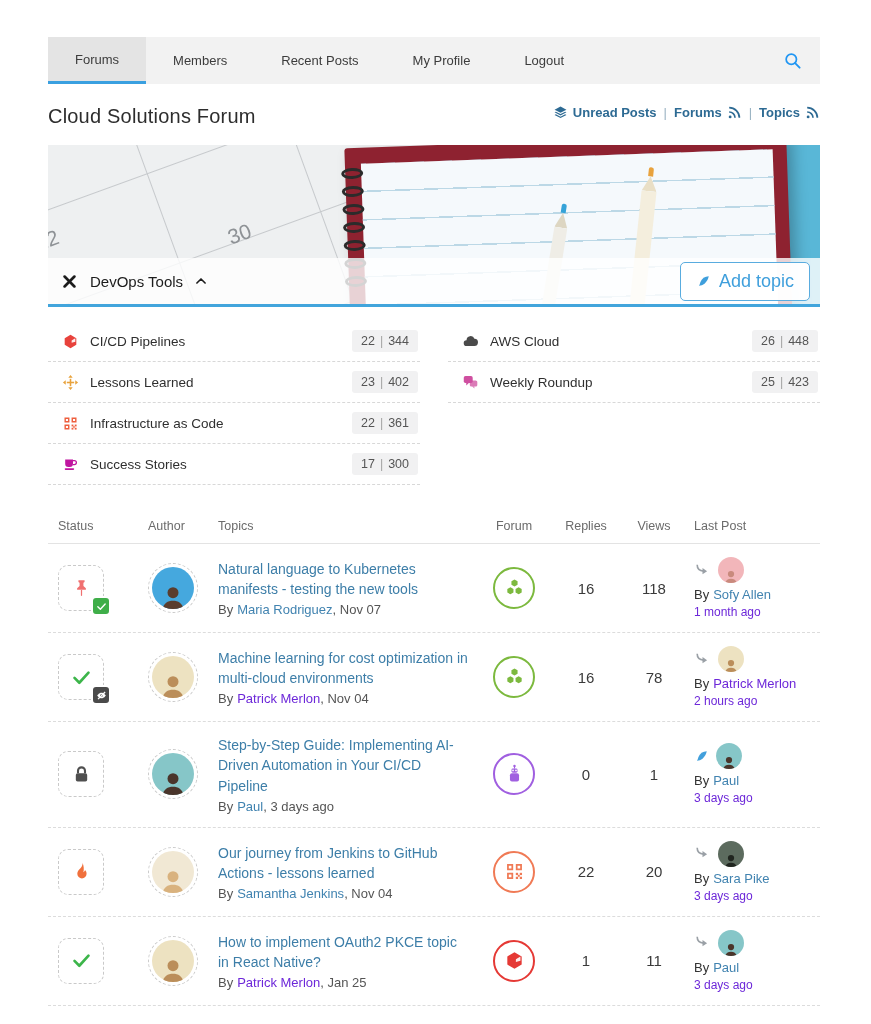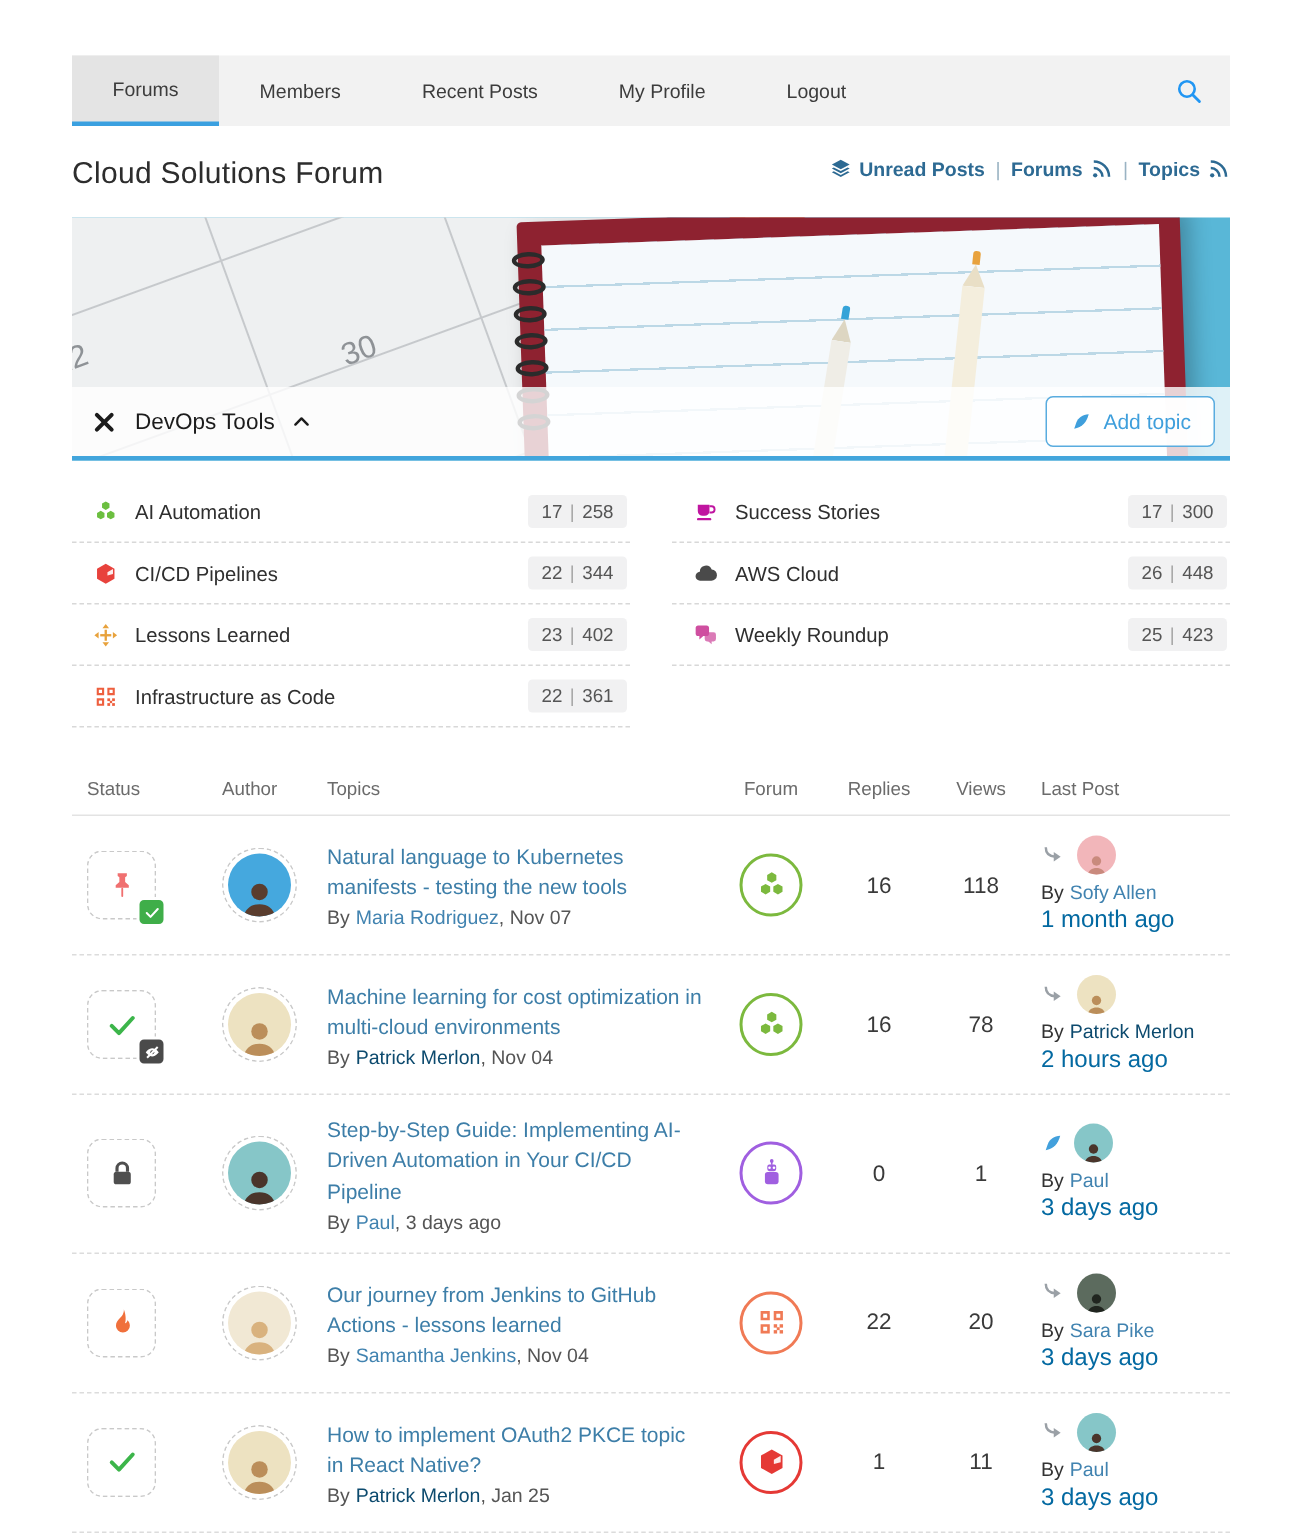--- a/index.html
+++ b/index.html
@@ -58,21 +58,21 @@
   .pencil-blue { left:498px; top:58px; width:13px; transform:rotate(9deg); }
   .pencil-blue .lead { background:#35a3d8; } .pencil-blue .wood { background:#ddd6c2; } .pencil-blue .pbody { background:#efede6; }
   .pencil-cream { left:588px; top:22px; width:15px; transform:rotate(6deg); }
   .pencil-cream .lead { background:#e8a23d; } .pencil-cream .wood { background:#e9dfc6; } .pencil-cream .pbody { background:#f4eedd; }
   .hero-bar { position:absolute; left:0; right:0; bottom:0; height:46px; background:rgba(255,255,255,.8);
     display:flex; align-items:center; justify-content:space-between; padding:0 10px 0 12px; }
   .hero-bar-left { display:flex; align-items:center; gap:11px; cursor:pointer; }
   .tools-ic { width:19px; height:19px; color:#1c1c1c; }
   .hero-title { font-size:15px; font-weight:400; color:#1c1c1c; }
   .hero-chev { width:14px; height:14px; color:#1c1c1c; }
-  .add-topic { display:flex; align-items:center; gap:8px; background:rgba(255,255,255,.95); border:1.5px solid #59acdf; border-radius:5px; padding:8px 15px; color:#3f9fdc; font-size:14px; cursor:pointer; }
+  .add-topic { display:flex; align-items:center; gap:8px; background:rgba(255,255,255,.95); border:1.5px solid #59acdf; border-radius:5px; padding:8px 15px; color:#3f9fdc; font-size:18px; cursor:pointer; }
   .add-topic svg { width:15px; height:15px; }
 
   
   .cats { margin-top:14px; display:grid; grid-template-columns:1fr 1fr; grid-template-rows:repeat(4,auto); grid-auto-flow:column; column-gap:28px; }
   .cat { display:flex; align-items:center; justify-content:space-between; padding:9px 2px 9px 14px; border-bottom:1px dashed #d8d8d8; cursor:pointer; }
   .cat-l { display:flex; align-items:center; gap:11px; font-size:13.5px; color:#2f2f2f; }
   .cat-l svg { width:17px; height:17px; }
   .badge { background:#f1f1f2; border-radius:3px; padding:4px 9px; font-size:12.5px; color:#555; white-space:nowrap; }
   .badge .bdiv { color:#a5a5a5; padding:0 5px; }
 
@@ -100,35 +100,35 @@
   .av-cream { background:#ede2c1; } .av-cream svg { color:#bb8e5a; }
   .av-teal { background:#86c6c8; } .av-teal svg { color:#4a352b; }
   .av-sand { background:#f1e8d4; } .av-sand svg { color:#d9b27e; }
   .av-pink { background:#f2b6ba; } .av-pink svg { color:#c98a7d; }
   .av-dark { background:#5c6b5e; } .av-dark svg { color:#20251f; }
 
   .topic-title { font-size:14px; line-height:1.45; color:#3d7ea8; cursor:pointer; }
   .byline { font-size:13px; color:#555; margin-top:3px; }
   .by-prefix { margin-right:4px; }
   .name-link { color:#4183b0; cursor:pointer; }
-  .name-link.red { color:#0c4a6e; }
+  .name-link.red { color:#6d28d9; }
 
   .forum-cell { display:flex; justify-content:center; }
   .forum-circle { width:42px; height:42px; border-radius:50%; border:2.2px solid currentColor; display:flex; align-items:center; justify-content:center; cursor:pointer; }
   .forum-circle svg { width:21px; height:21px; }
   .fc-green { color:#7cb93e; } .fc-purple { color:#a05fe0; } .fc-orange { color:#f07a55; }
   .fc-red { color:#e53935; }
 
   .num { font-size:15px; color:#3a3a3a; text-align:center; }
 
   .lastpost { font-size:13px; }
   .lp-icons { display:flex; align-items:center; gap:7px; margin-bottom:4px; }
   .lp-icons svg.lp-reply { width:17px; height:17px; color:#9aa0a6; }
   .lp-icons svg.lp-feather { width:15px; height:15px; color:#42a0dc; }
-  .lp-time { font-size:16px; color:#0369a1; margin-top:3px; }
+  .lp-time { font-size:12px; color:#6d28d9; margin-top:3px; }
 
   .cat-ic-green { color:#6cbf40; } .cat-ic-red { color:#e8423c; } .cat-ic-amber { color:#e8a23c; }
   .cat-ic-orange { color:#ee5f3e; } .cat-ic-purple { color:#9b5ee0; } .cat-ic-magenta { color:#c015a0; }
   .cat-ic-gray { color:#4a4a4a; } .cat-ic-pink { color:#cf4fa0; }
 </style>
 </head>
 <body>
 
 <svg width="0" height="0" style="position:absolute">
   <defs>
@@ -341,29 +341,20 @@
             <use href="#i-feather"></use>
           </svg>
         <span>Add topic</span>
       </div>
     </div>
   </div>
 
   <div class="cats">
     <div class="cat">
       <span class="cat-l">
-          <svg class="cat-ic-green" viewBox="0 0 24 24">
-            <use href="#i-cluster"></use>
-          </svg>
-          <span>AI Automation</span>
-        </span>
-      <span class="badge"><span>17</span><span class="bdiv">|</span><span>258</span></span>
-    </div>
-    <div class="cat">
-      <span class="cat-l">
           <svg class="cat-ic-red" viewBox="0 0 24 24">
             <use href="#i-cube"></use>
           </svg>
           <span>CI/CD Pipelines</span>
         </span>
       <span class="badge"><span>22</span><span class="bdiv">|</span><span>344</span></span>
     </div>
     <div class="cat">
       <span class="cat-l">
           <svg class="cat-ic-amber" viewBox="0 0 24 24">

